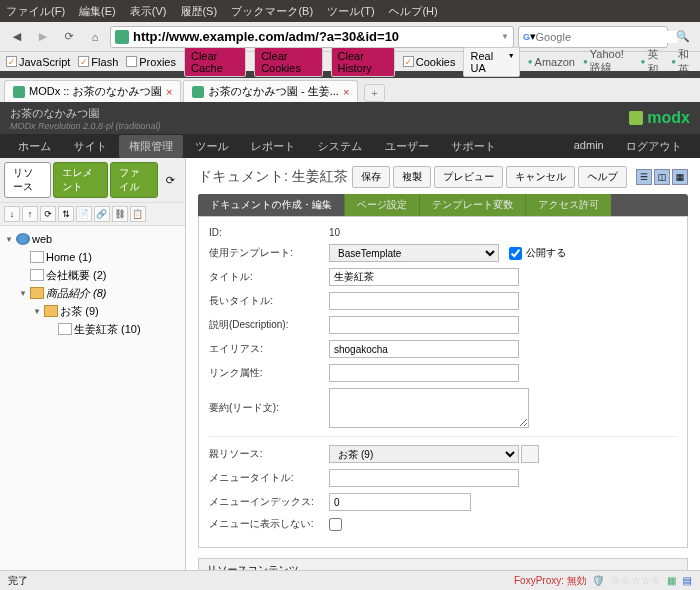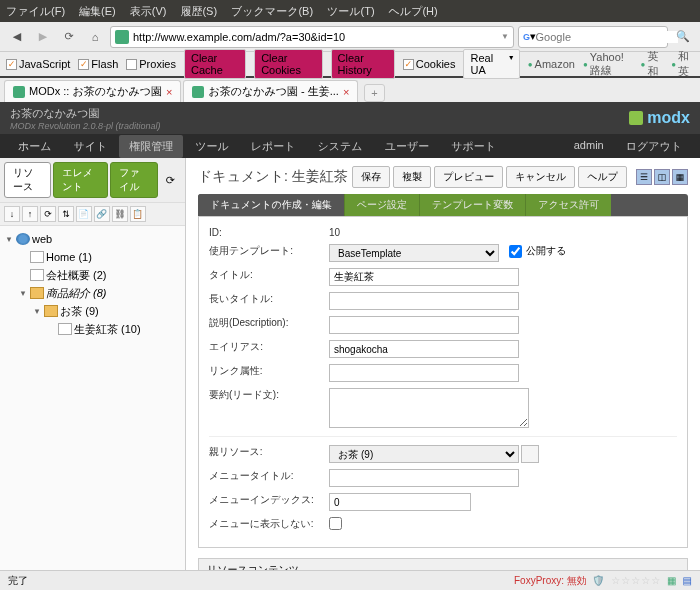--- a/index.html
+++ b/index.html
@@ -6,47 +6,47 @@
 body { font-size: 11px; background: #fff; width: 700px; height: 590px; overflow: hidden; }
 
 
 .menubar { background: #3c3b37; color: #ddd; height: 22px; display: flex; align-items: center; padding: 0 6px; gap: 14px; font-size: 11px; }
 
 
 .browser-toolbar { background: #ececec; height: 30px; display: flex; align-items: center; padding: 0 6px; gap: 4px; border-bottom: 1px solid #ccc; }
 .nav-btn { width: 22px; height: 22px; border-radius: 3px; display: flex; align-items: center; justify-content: center; color: #555; }
 .url-bar { flex: 1; height: 22px; border: 1px solid #bbb; background: #fff; display: flex; align-items: center; padding: 0 4px; border-radius: 3px; }
 .url-bar .favicon { width: 14px; height: 14px; background: #4a7; border-radius: 2px; margin-right: 4px; }
-.url-bar input { border: none; outline: none; flex: 1; font-size: 11px; }
+.url-bar input { border: none; outline: none; flex: 1; font-size: 13px; font-weight: bold; }
 .search-bar { width: 150px; height: 22px; border: 1px solid #bbb; background: #fff; display: flex; align-items: center; padding: 0 4px; border-radius: 3px; }
 .search-bar input { border: none; outline: none; flex: 1; font-size: 11px; color: #888; }
 
 
-.options-row { background: #ececec; height: 26px; display: flex; align-items: center; padding: 0 6px; gap: 8px; font-size: 11px; border-bottom: 2px solid #404040; }
+.options-row { background: #ececec; height: 26px; display: flex; align-items: center; padding: 0 6px; gap: 8px; font-size: 11px; border-bottom: 7px solid #404040; }
 .opt-check { display: flex; align-items: center; gap: 2px; }
 .opt-check .box { width: 11px; height: 11px; border: 1px solid #999; background: #fff; display: inline-flex; align-items: center; justify-content: center; font-size: 9px; }
 .opt-check .box.checked::after { content: "✓"; color: #e67e22; }
 .opt-btn { background: #be185d; border: 1px solid #ccc; padding: 2px 6px; border-radius: 2px; cursor: pointer; }
 .opt-select { background: #f5f5f5; border: 1px solid #ccc; padding: 2px 16px 2px 6px; border-radius: 2px; position: relative; }
 .opt-select::after { content: "▼"; font-size: 7px; position: absolute; right: 4px; top: 4px; }
 .opt-link { color: #555; display: flex; align-items: center; gap: 2px; }
 .opt-link::before { content: "●"; color: #4a7; font-size: 8px; }
 
 
 .browser-tabs { background: #ececec; height: 24px; display: flex; align-items: flex-end; padding: 0 4px; }
 .btab { background: #fafafa; border: 1px solid #ccc; border-bottom: none; padding: 3px 8px; margin-right: 2px; border-radius: 3px 3px 0 0; display: flex; align-items: center; gap: 4px; font-size: 11px; max-width: 180px; }
 .btab .fav { width: 12px; height: 12px; background: #4a7; border-radius: 2px; flex-shrink: 0; }
 .btab .close { color: #c33; cursor: pointer; }
 .btab-add { padding: 2px 6px; color: #888; background: #f0f0f0; border: 1px solid #ccc; border-radius: 3px; margin-left: 4px; }
 
 
 .modx-header { background: #3c3c3c; color: #ccc; height: 32px; display: flex; align-items: center; justify-content: space-between; padding: 0 10px; }
 .modx-header .title { font-size: 11px; }
 .modx-header .sub { font-size: 9px; color: #888; font-style: italic; }
-.modx-logo { display: flex; align-items: center; gap: 4px; color: #7dd3fc; font-size: 16px; font-weight: bold; }
+.modx-logo { display: flex; align-items: center; gap: 4px; color: #22c55e; font-size: 16px; font-weight: bold; }
 .modx-logo .dot { width: 14px; height: 14px; background: #8bc34a; border-radius: 2px; }
 
 
 .modx-nav { background: #2b2b2b; height: 24px; display: flex; align-items: center; padding: 0 8px; justify-content: space-between; }
 .modx-nav-left, .modx-nav-right { display: flex; gap: 2px; }
 .modx-nav a { color: #ccc; padding: 4px 10px; text-decoration: none; font-size: 11px; display: block; }
 .modx-nav a.sel { background: #555; border-radius: 2px; }
 
 
 .main { display: flex; height: 430px; }
@@ -80,21 +80,21 @@
 .tool-icons { display: flex; gap: 2px; margin-left: 6px; }
 .tool-icons .ti { width: 16px; height: 16px; background: #aac7e8; border: 1px solid #88a; font-size: 9px; display: flex; align-items: center; justify-content: center; }
 
 .doc-tabs { display: flex; background: #555; border-radius: 3px 3px 0 0; overflow: hidden; margin-bottom: 0; }
 .doc-tab { padding: 4px 12px; font-size: 10px; color: #fff; cursor: pointer; }
 .doc-tab.active { background: #6da52e; }
 .doc-tab:not(.active) { background: #6da52e; opacity: 0.85; border-left: 1px solid #5a8a26; }
 .doc-tab.first.active { background: #555; color: #fff; }
 
 .form-panel { border: 1px solid #ccc; padding: 10px; background: #fff; }
-.form-row { display: flex; align-items: flex-start; margin-bottom: 6px; font-size: 10px; }
+.form-row { display: flex; align-items: center; margin-bottom: 6px; font-size: 10px; }
 .form-row label { width: 120px; color: #333; }
 .form-row .val { color: #333; }
 .form-row input[type=text], .form-row select { flex: 0 0 190px; border: 1px solid #bbb; padding: 2px 4px; font-size: 10px; height: 18px; }
 .form-row select { flex: 0 0 170px; }
 .form-row .wide { flex: 0 0 200px; }
 .form-row textarea { flex: 0 0 200px; height: 40px; border: 1px solid #bbb; padding: 2px 4px; font-size: 10px; }
 .form-row .cb-wrap { display: flex; align-items: center; gap: 4px; margin-left: 10px; }
 .form-row .select-btn { width: 18px; height: 18px; border: 1px solid #bbb; background: #f5f5f5; margin-left: 2px; }
 .divider-row { border-top: 1px solid #eee; margin: 8px 0; }
 

